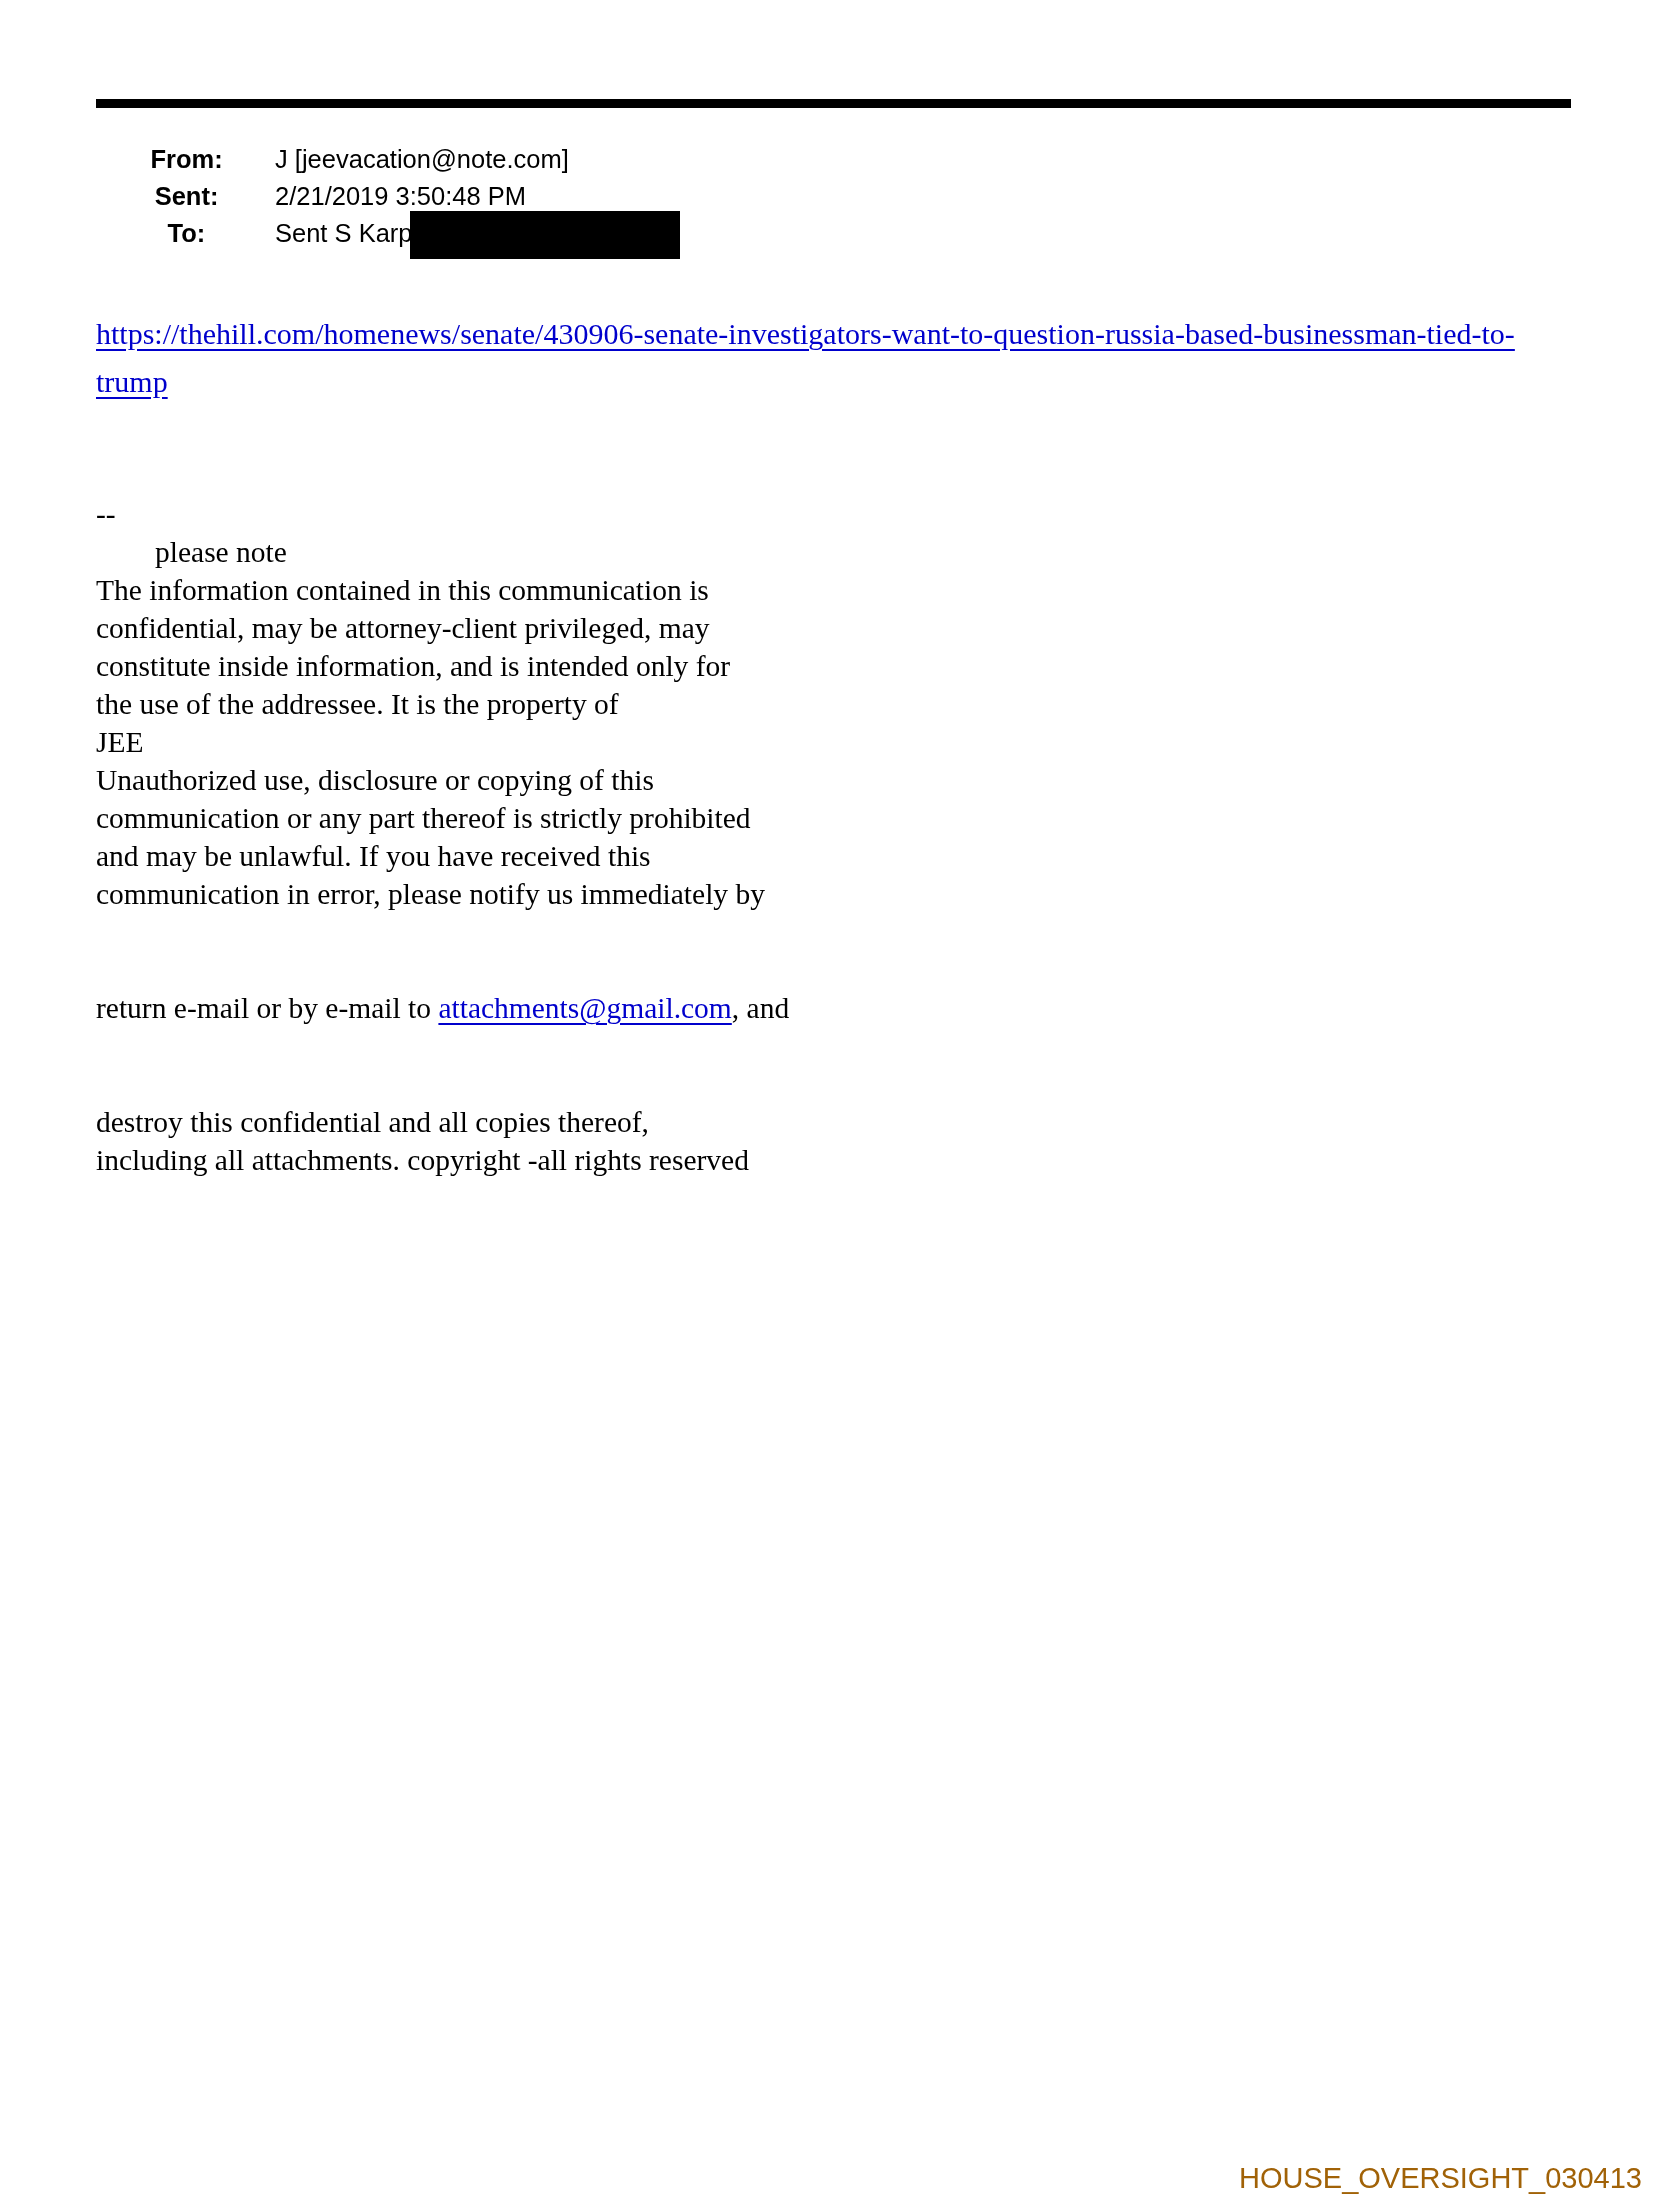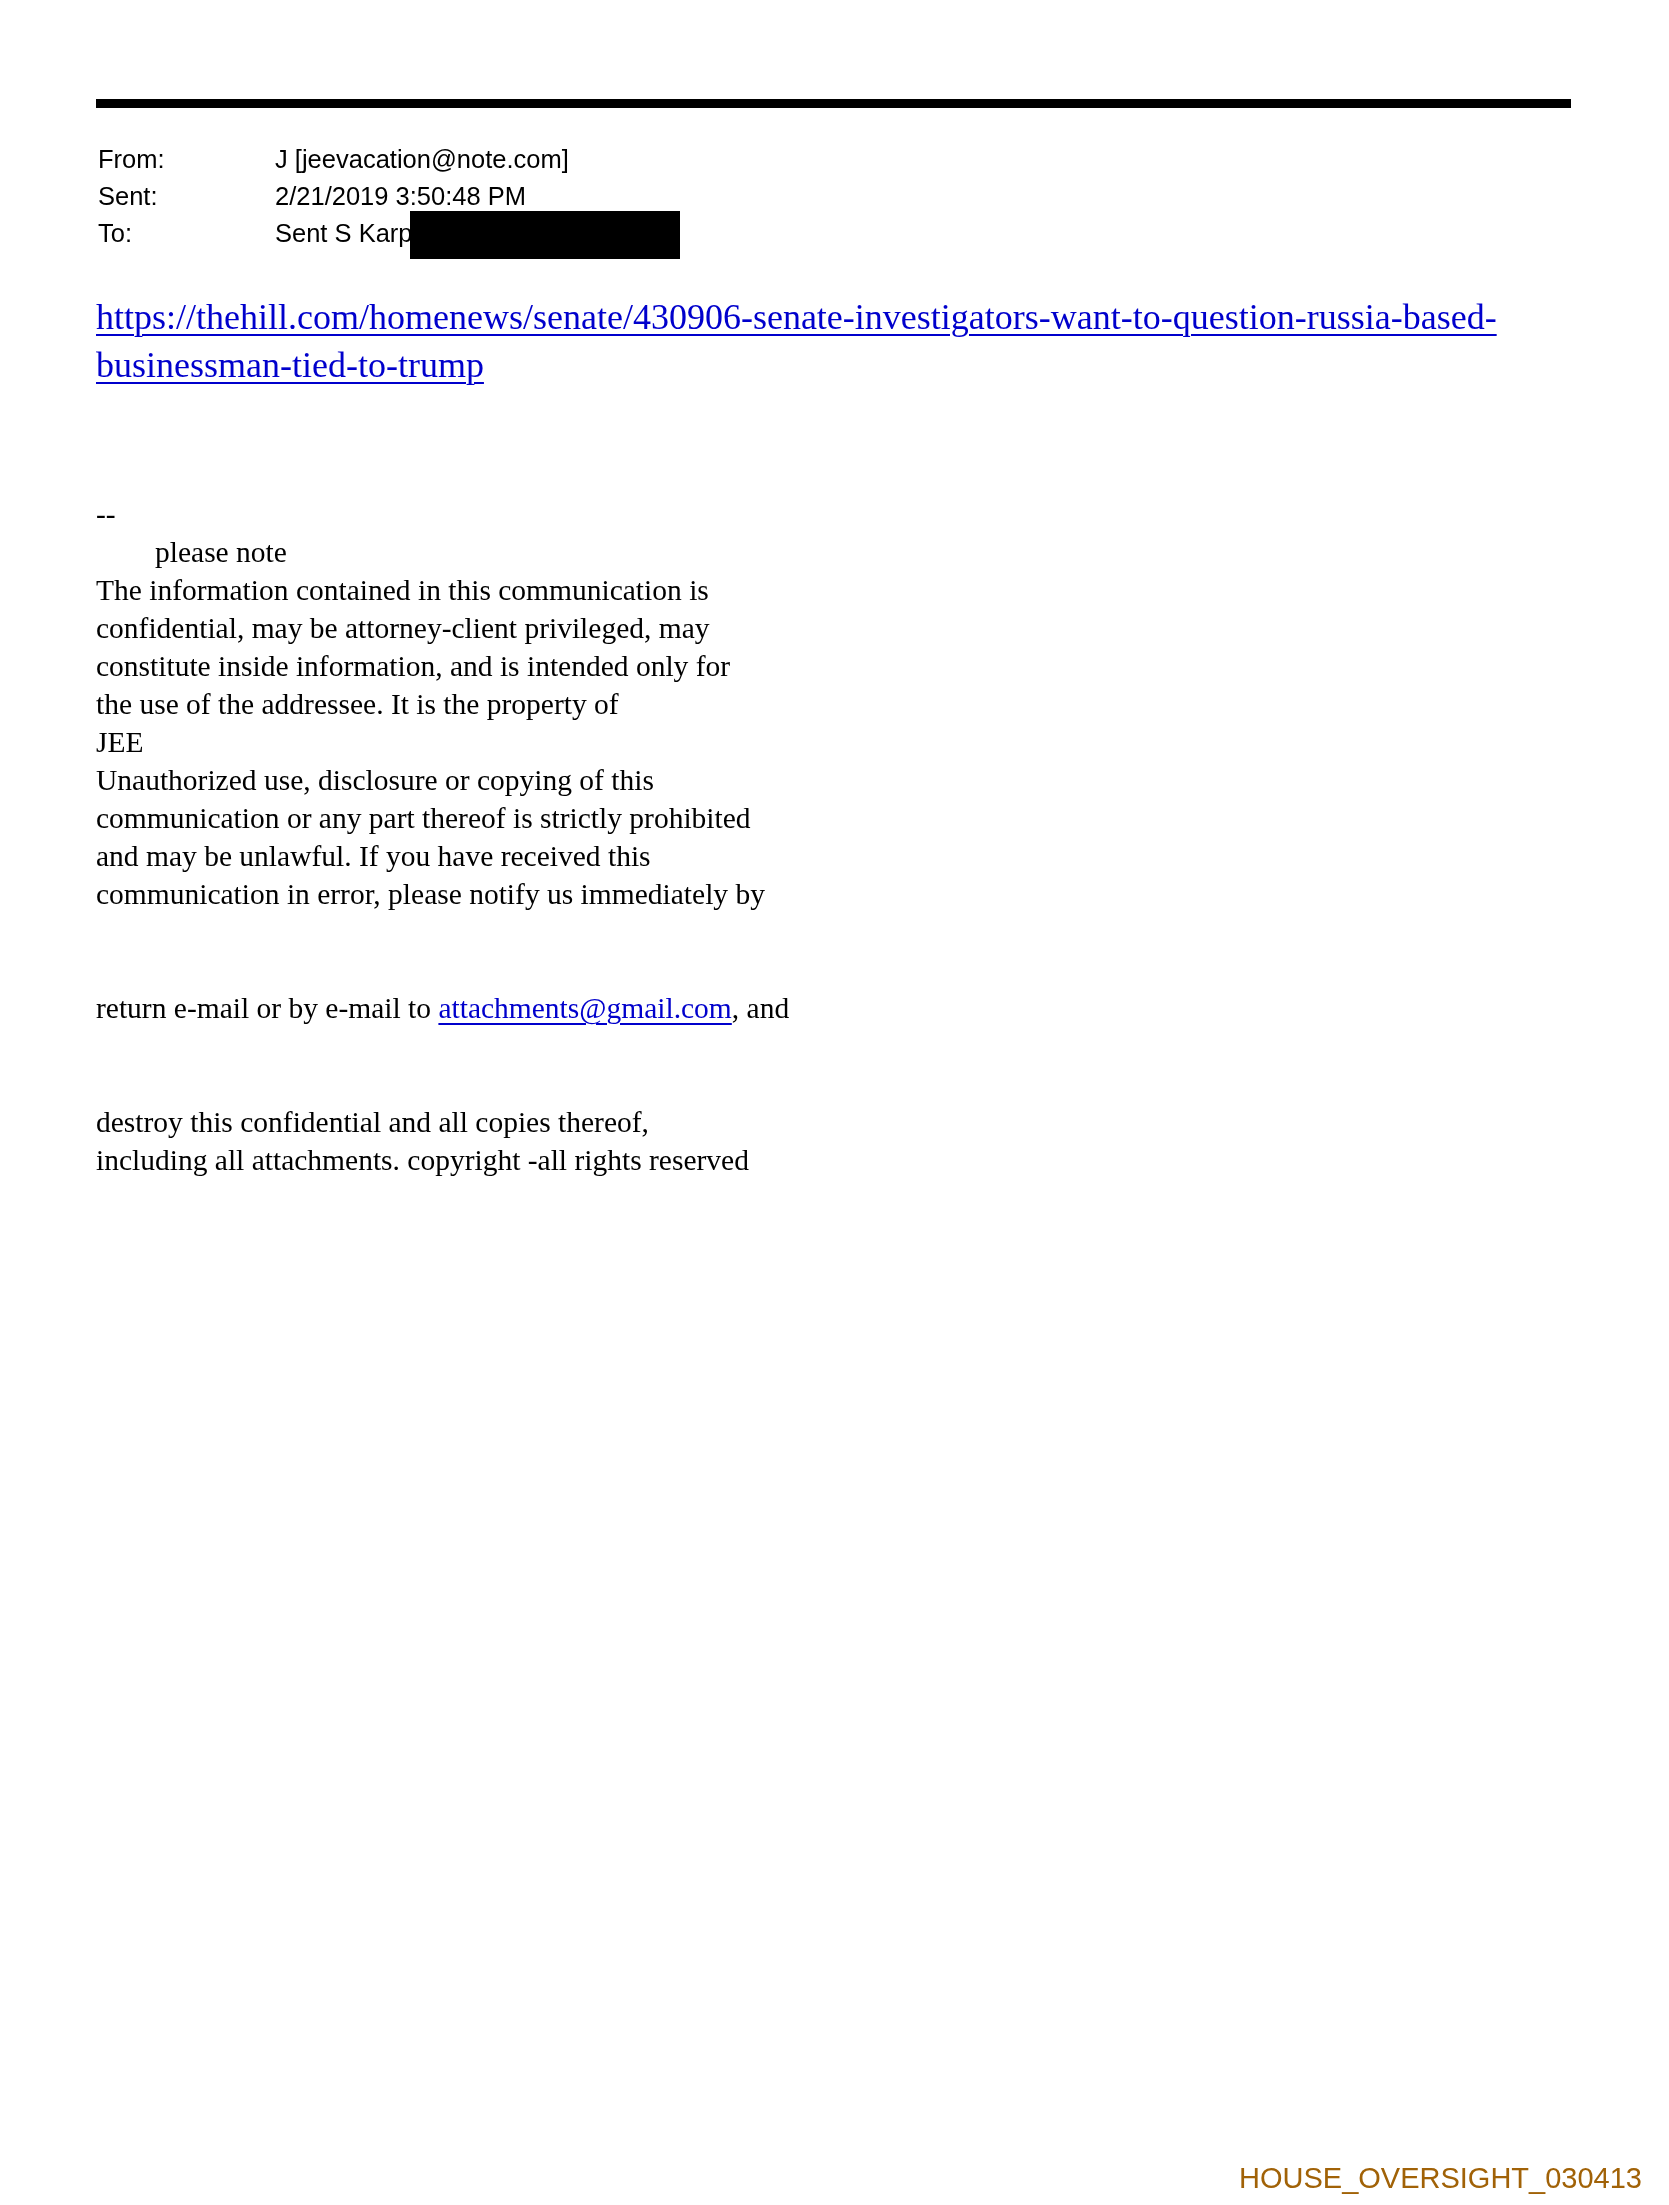--- a/index.html
+++ b/index.html
@@ -22,34 +22,34 @@
   
   .email-header {
     position: absolute;
     left: 98px; top: 141px;
     font-family: "Liberation Sans", sans-serif;
     font-size: 25.5px;
     line-height: 37px;
     color: #000000;
   }
   .hdr-row { display: flex; height: 37px; align-items: center; position: relative; }
-  .hdr-label { width: 177px; font-weight: normal; flex: 0 0 177px; }
+  .hdr-label { width: 177px; font-weight: bold; flex: 0 0 177px; text-align: center; }
   .hdr-value { white-space: nowrap; }
   .redaction-box {
     position: absolute;
     left: 312px; top: -3.9px;
     width: 270px; height: 48px;
     background: #000000;
   }
   
   .article-link-wrap {
     position: absolute;
-    left: 96px; top: 293px;
+    left: 96px; top: 310px;
     width: 1479px;
-    font-size: 36px;
+    font-size: 30px;
     line-height: 48px;
     word-break: normal;
     overflow-wrap: break-word;
   }
   a.doc-link {
     color: #0000CC;
     text-decoration: underline;
     text-decoration-thickness: 2px;
     text-underline-offset: 4.6px;
   }

